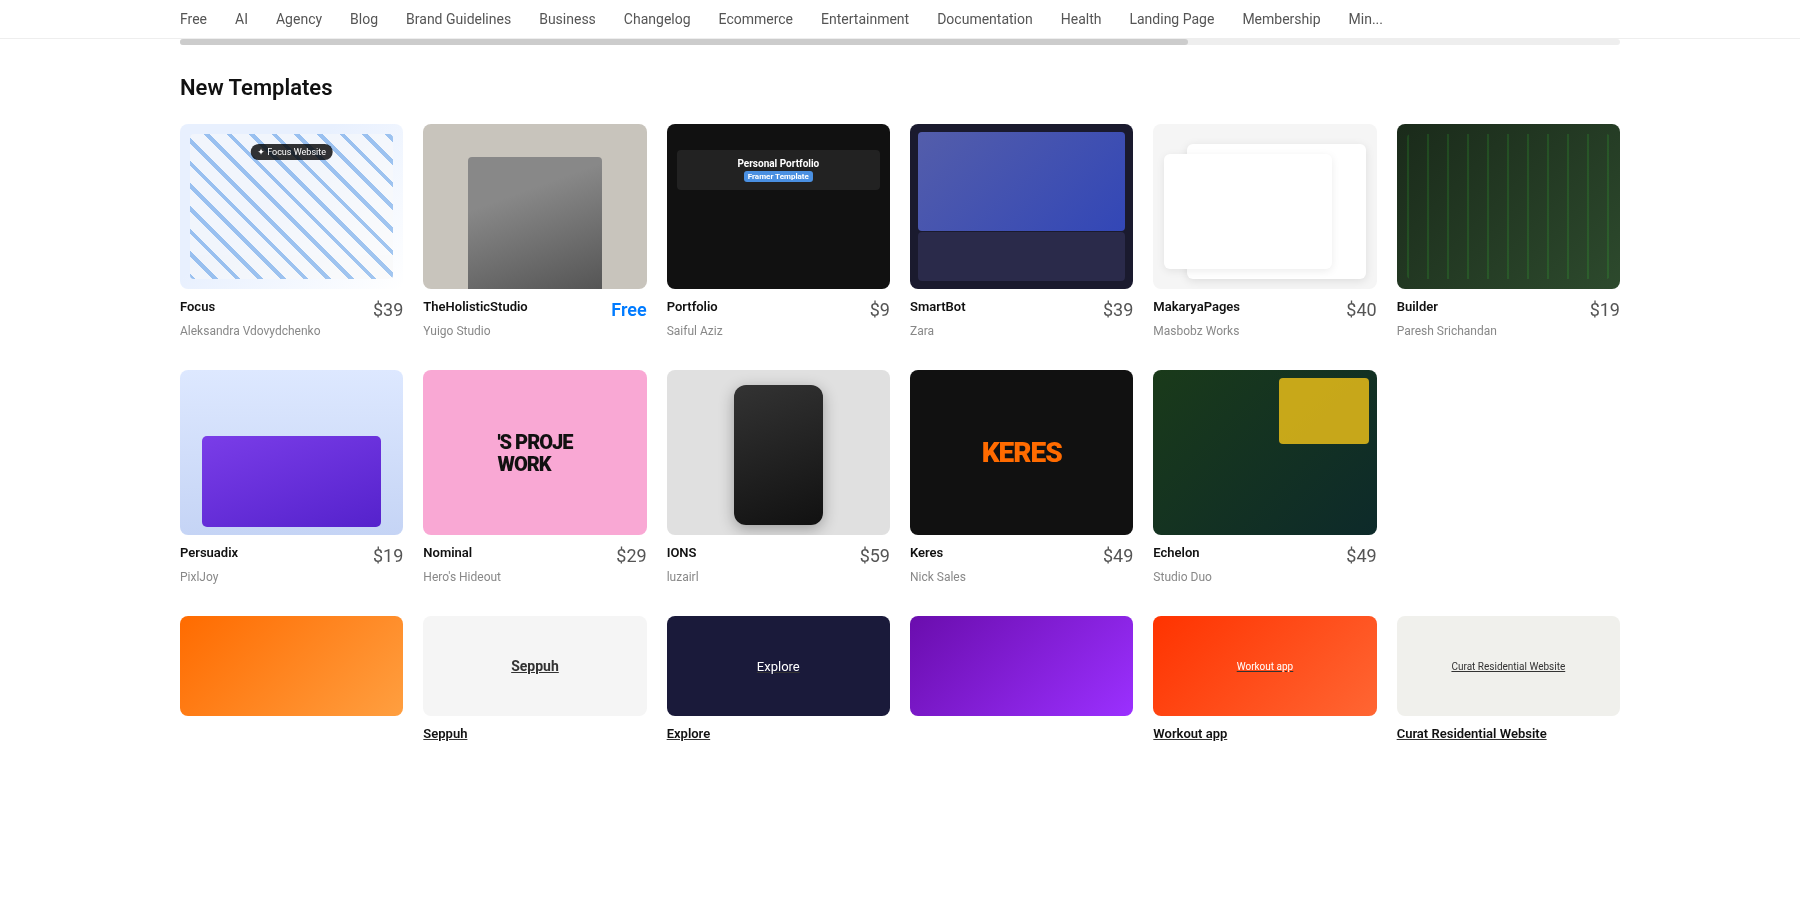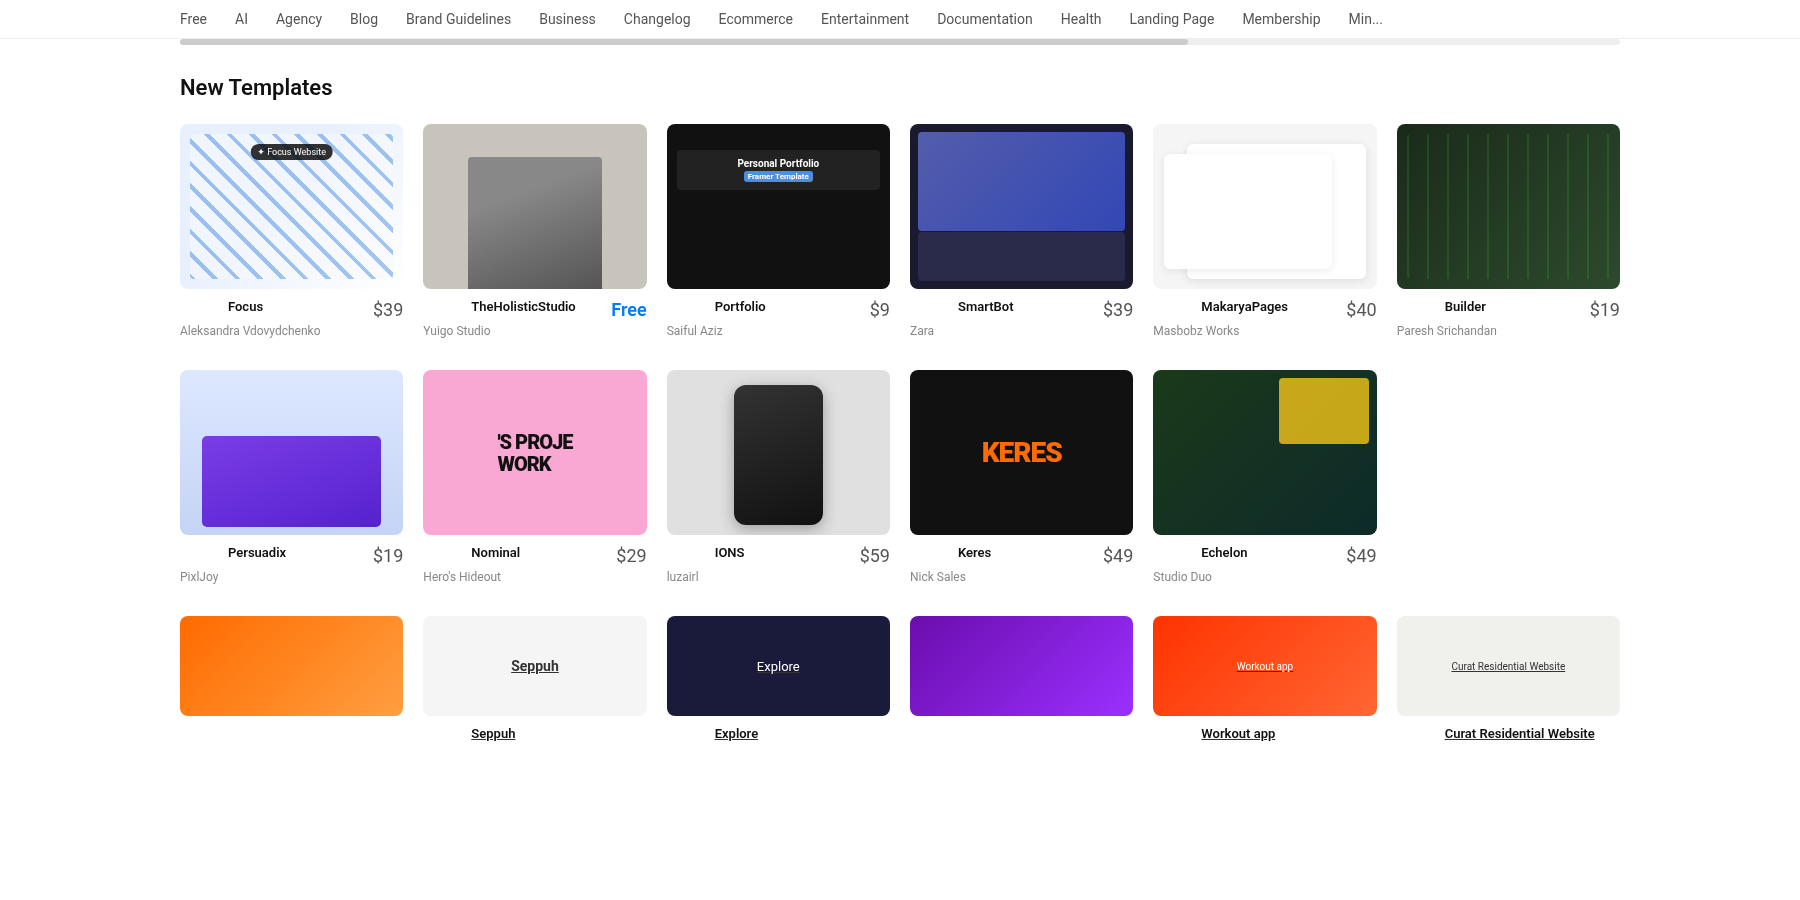--- a/index.html
+++ b/index.html
@@ -87,21 +87,20 @@
 
     .card-info {
       display: flex;
       justify-content: space-between;
       align-items: flex-start;
     }
     .card-name {
       font-size: 13px;
       font-weight: 600;
       color: #111;
-      margin-left: 48px;
     }
     .card-price {
       font-size: 18px;
       color: #555;
       white-space: nowrap;
     }
     .card-price.free {
       color: #007bff;
       font-weight: 600;
     }

